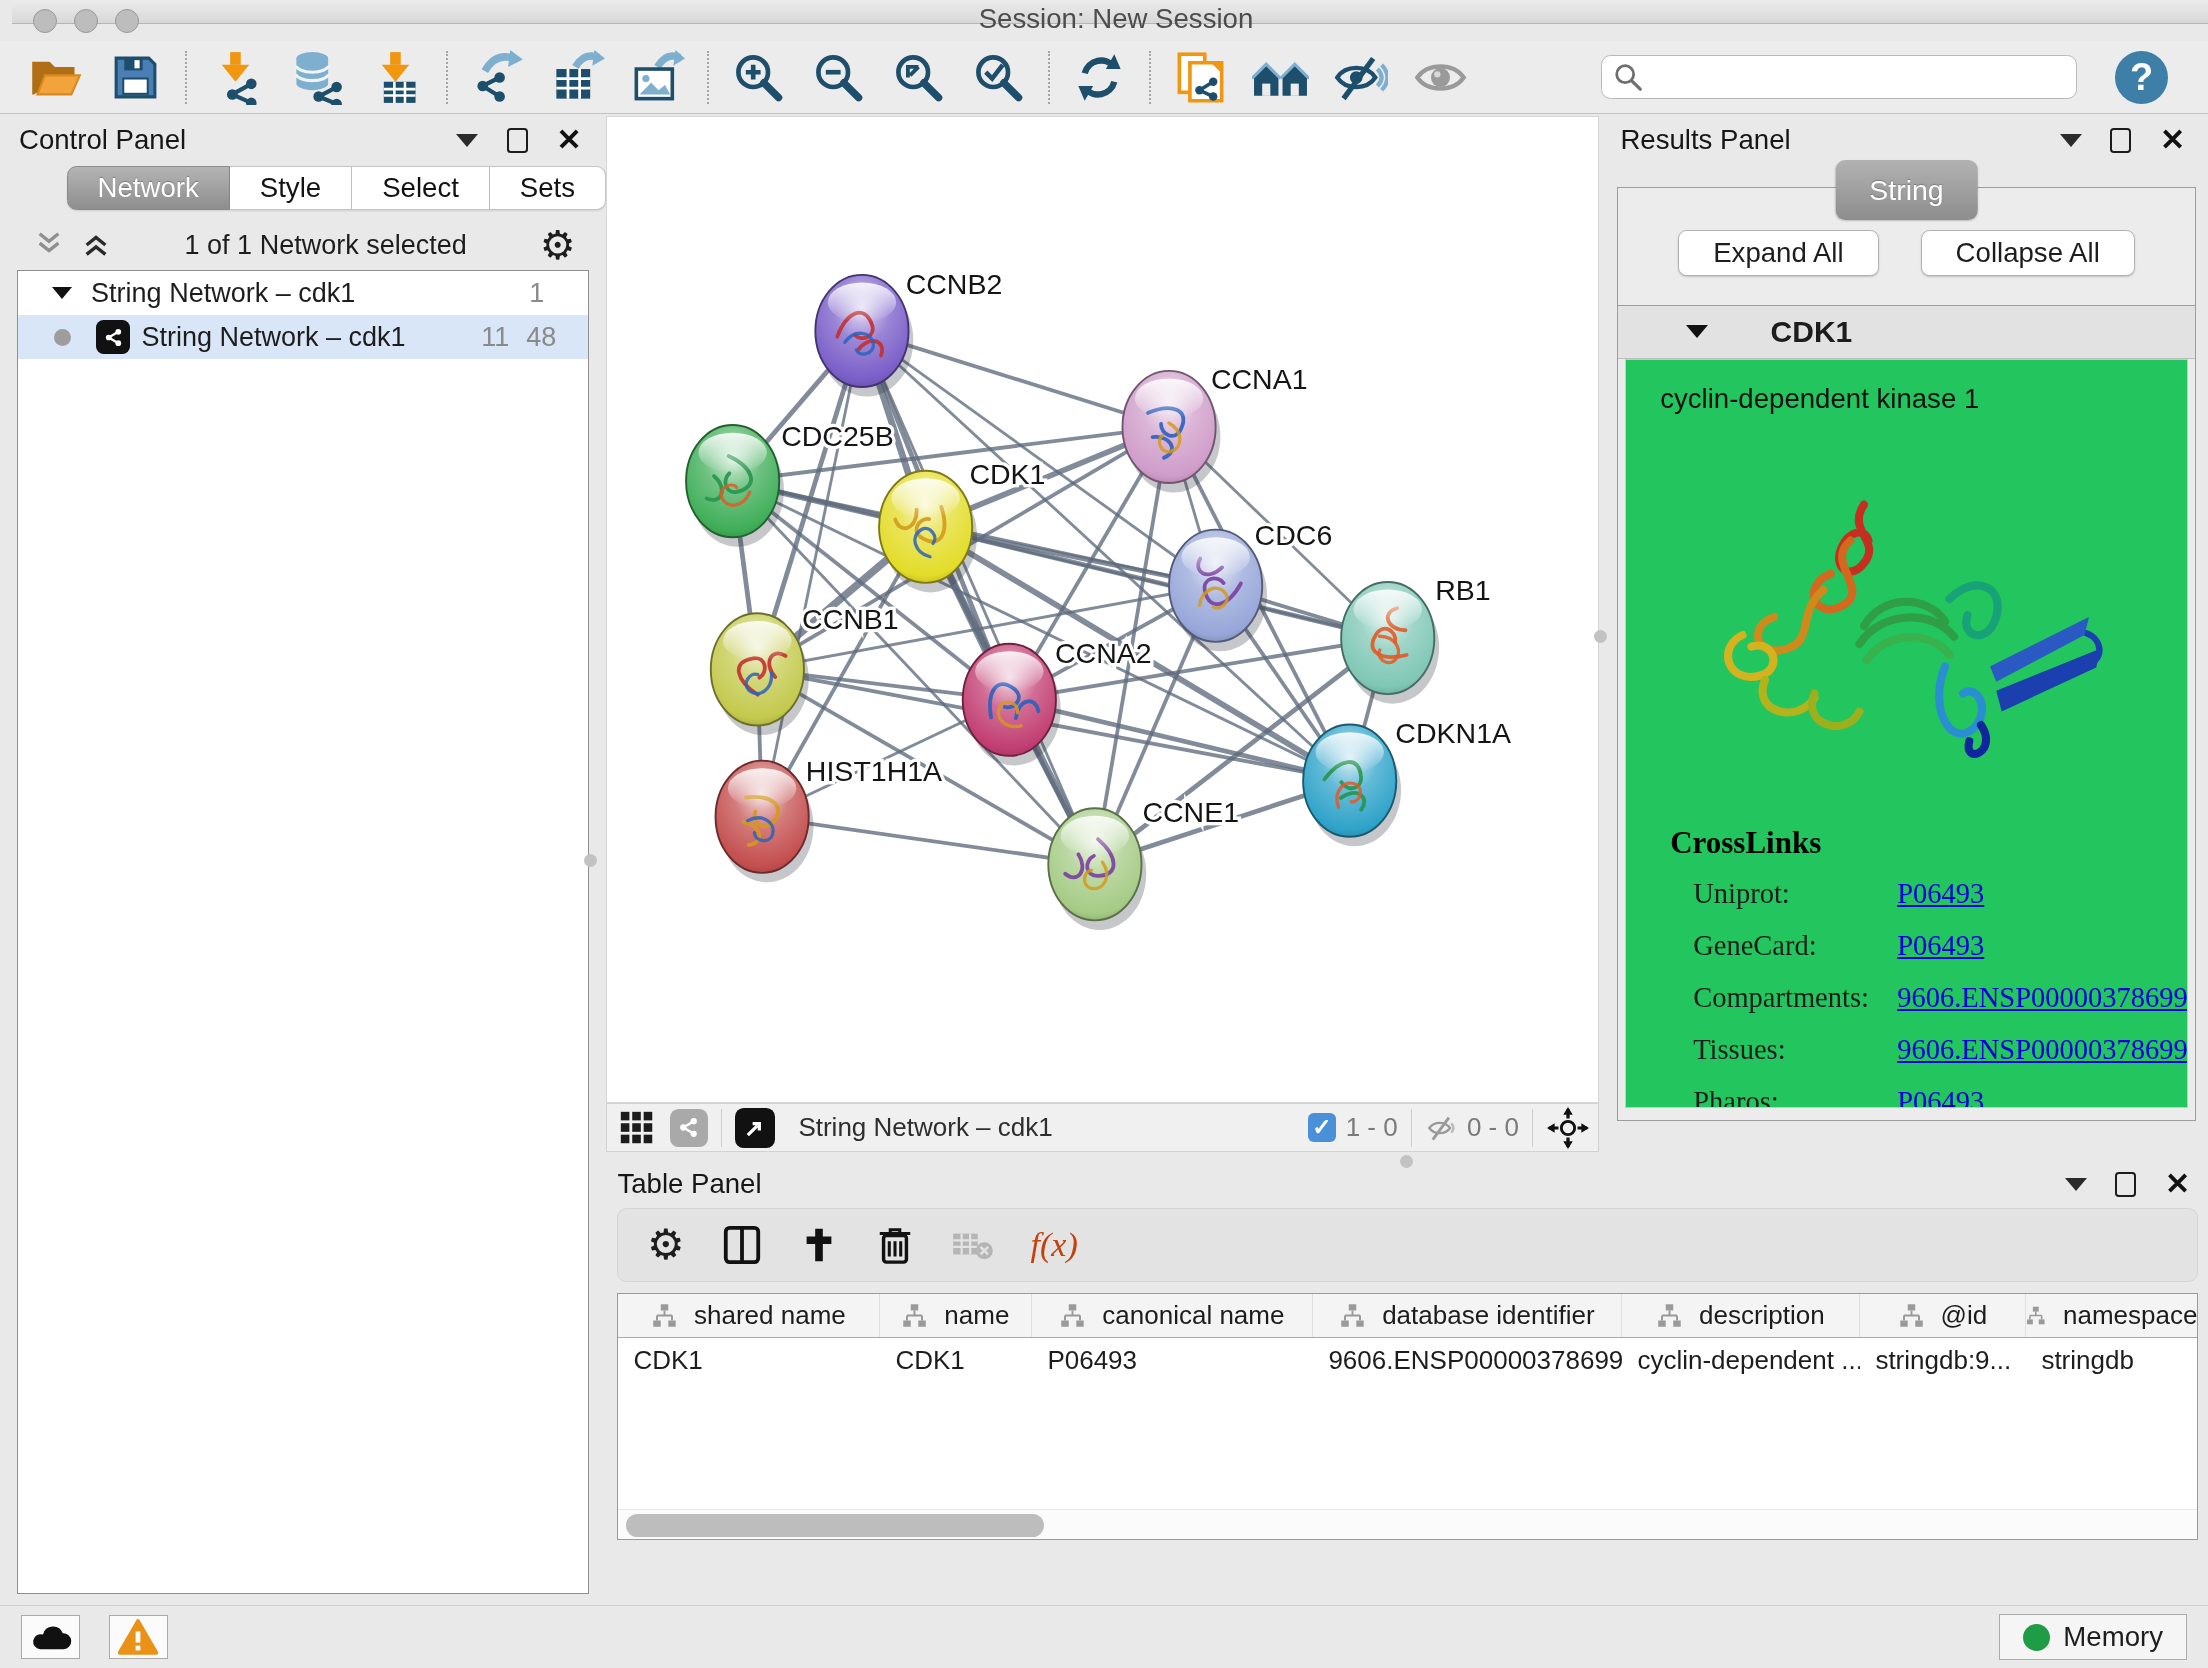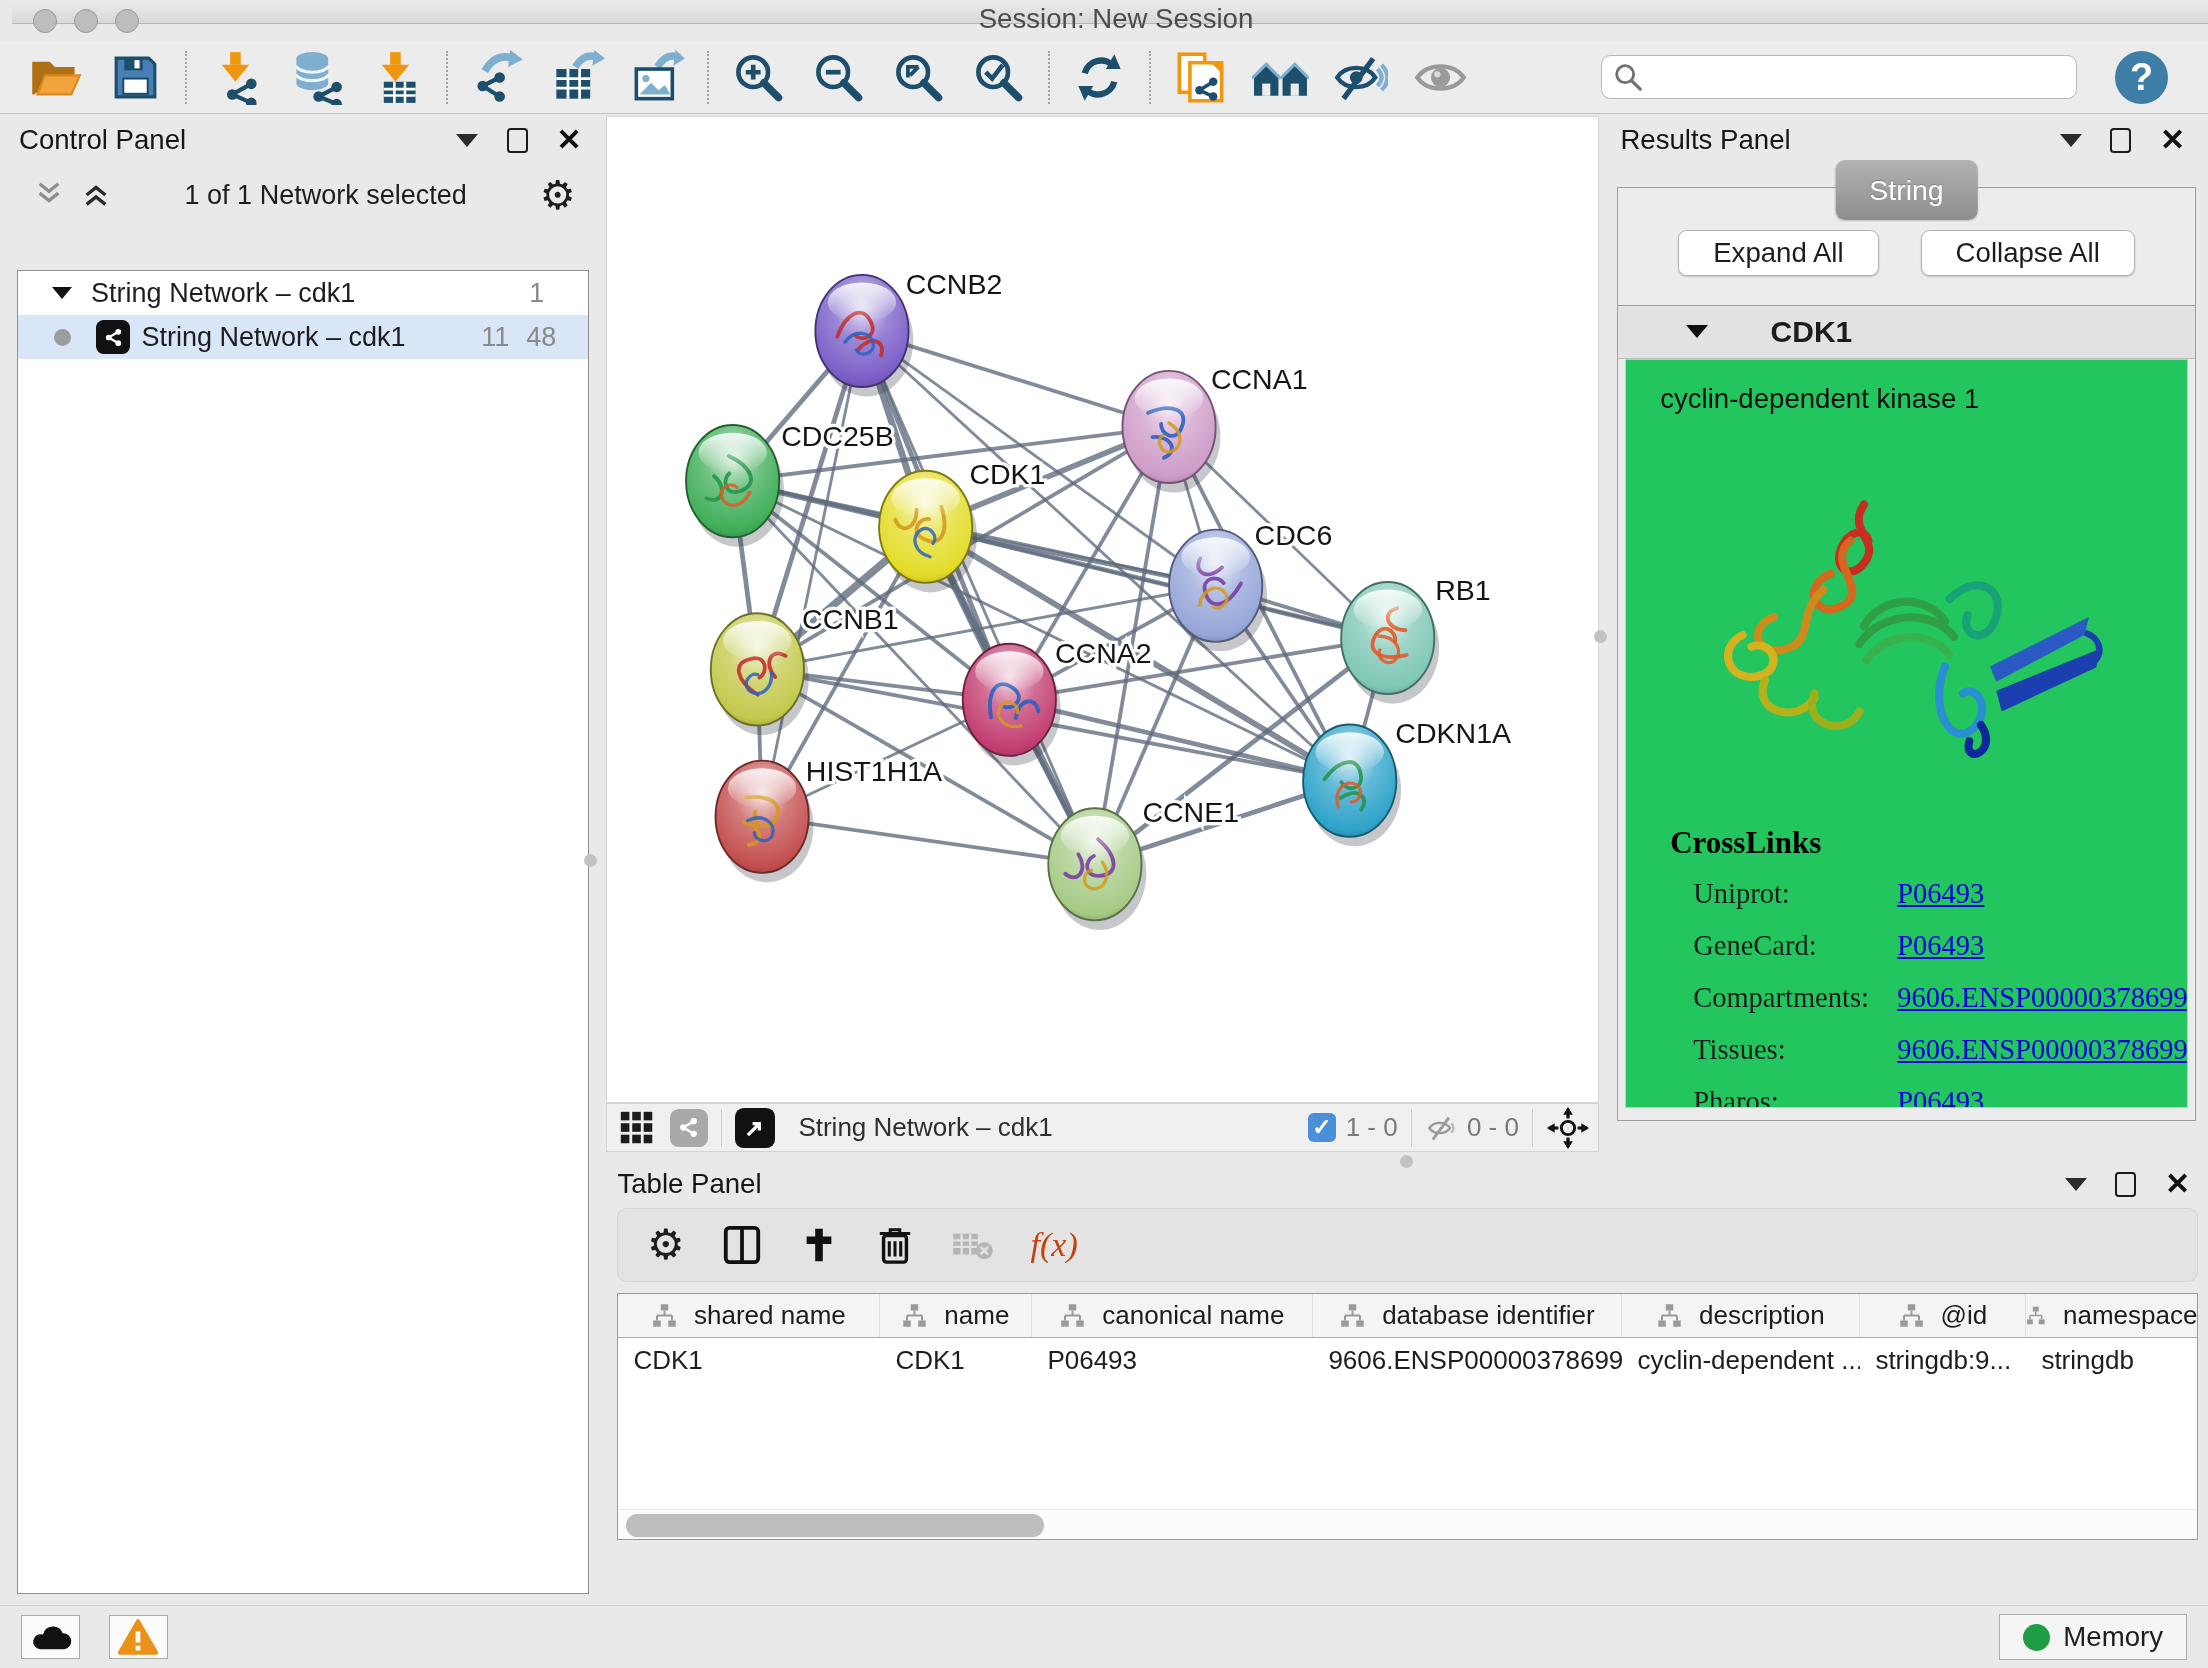--- a/index.html
+++ b/index.html
@@ -284,20 +284,26 @@
 
 <div class="control-panel">
   <div class="phead">
     <span>Control Panel</span>
     <span class="psp"></span>
     <span class="pctl">
       <span class="caretdown"></span>
       <span class="floatbox"></span>
       <span class="closex">✕</span>
     </span>
+  </div>
+  <div class="tabs cp-tabs">
+    <div class="tab selected">Network</div>
+    <div class="tab">Style</div>
+    <div class="tab">Select</div>
+    <div class="tab">Sets</div>
   </div>
   <div class="cp-sub">
     <svg width="32" height="30" viewBox="0 0 34 32">
       <path d="M7 4 L17 12 L27 4 M7 14 L17 22 L27 14" stroke="#8f8f8f" stroke-width="3.6" fill="none"></path>
     </svg>
     <svg width="32" height="30" viewBox="0 0 34 32" style="margin-left:15px">
       <path d="M7 26 L17 18 L27 26 M7 16 L17 8 L27 16" stroke="#2a2a2a" stroke-width="3.6" fill="none"></path>
     </svg>
     <span class="txt">1 of 1 Network selected</span>
     <span style="font-size:40px; line-height:1;">⚙</span>

